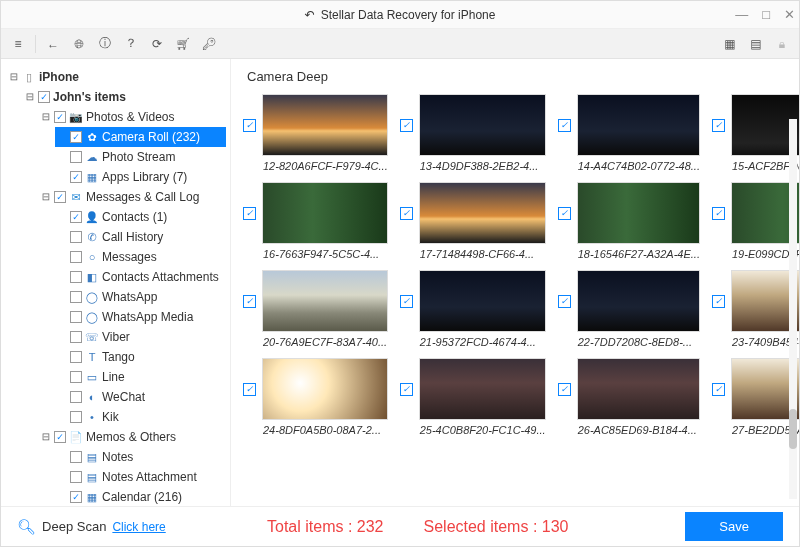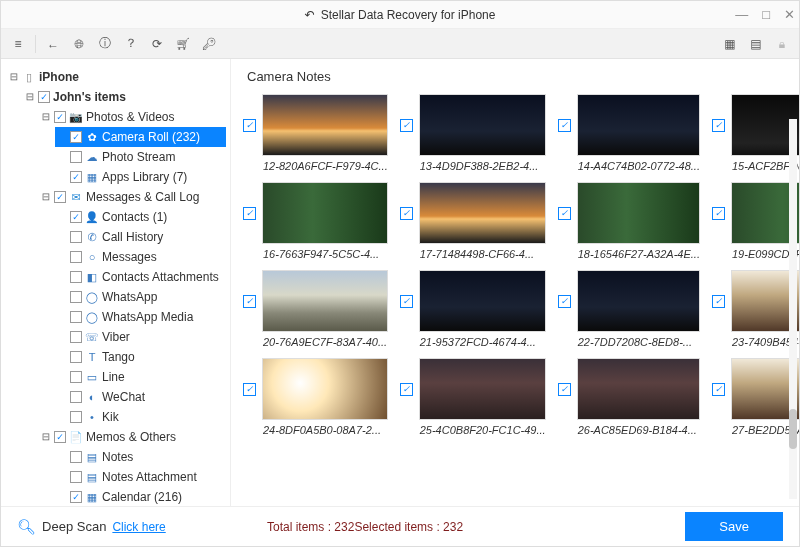--- a/index.html
+++ b/index.html
@@ -34,21 +34,21 @@
 .thumb-row { display: flex; align-items: center; gap: 6px; }
 .thumb-cb { width: 13px; height: 13px; border: 1px solid #0a84ff; display: flex; align-items: center; justify-content: center; font-size: 9px; color: #0a84ff; }
 .thumb-cb::after { content: "✓"; }
 .thumb-img { flex: 1; height: 62px; border: 1px solid #ddd; background: #ccc; }
 .thumb-name { font-size: 11px; color: #333; padding: 4px 0 0 20px; white-space: nowrap; overflow: hidden; text-overflow: ellipsis; }
 .footer { height: 40px; border-top: 1px solid #eee; display: flex; align-items: center; padding: 0 16px; gap: 40px; }
 .footer .left { position: absolute; left: 16px; display: flex; align-items: center; gap: 10px; }
 .footer { position: relative; }
 .deep-scan { display: flex; align-items: center; gap: 6px; font-size: 13px; color: #333; }
 .deep-scan .link { color: #0a84ff; text-decoration: underline; cursor: pointer; font-size: 12px; }
-.footer .stats { margin-left: 250px; display: flex; font-size: 12px; color: #7f1d1d; }
+.footer .stats { margin-left: 250px; display: flex; gap: 40px; font-size: 16px; color: #ef4444; }
 .save-btn { margin-left: auto; background: #0a84ff; color: #fff; border: none; padding: 7px 34px; font-size: 13px; cursor: pointer; }
 .scrollbar-track { position: absolute; right: 2px; top: 60px; width: 8px; height: 380px; background: #f5f5f5; }
 .scrollbar-thumb { position: absolute; right: 2px; top: 350px; width: 8px; height: 40px; background: #c8c8c8; border-radius: 4px; }
 
 .ph-sunset { background: linear-gradient(180deg,#3a3a4a 0%,#d88a3a 55%,#f5c070 60%,#1a1a1a 100%); }
 .ph-night  { background: linear-gradient(180deg,#0a1020 0%,#1a2233 60%,#0a0a0a 100%); }
 .ph-green  { background: linear-gradient(90deg,#2a4a2a 0%,#3a6a3a 40%,#1a3a1a 100%); }
 .ph-city   { background: linear-gradient(180deg,#b8c8d8 0%,#d8d8c8 40%,#888878 70%,#5a5a4a 100%); }
 .ph-dark   { background: linear-gradient(180deg,#0a0a0a 0%,#222 80%,#111 100%); }
 .ph-room   { background: linear-gradient(180deg,#f0e8d8 0%,#c0a880 40%,#503828 100%); }
@@ -273,21 +273,21 @@
                       </li>
                     </ul>
                   </li>
                 </ul>
               </li>
             </ul>
           </li>
         </ul>
     </div>
     <div class="main" style="position:relative">
-      <div class="panel-title">Camera Notes</div>
+      <div class="panel-title">Camera Deep</div>
       <div class="grid">
         <div class="grid-inner" id="grid-inner">
             <div class="thumb">
               <div class="thumb-row">
                 <div class="thumb-cb"></div>
                 <div class="thumb-img ph-sunset"></div>
               </div>
               <div class="thumb-name">12-820A6FCF-F979-4C...</div>
             </div>
             <div class="thumb">
@@ -405,18 +405,18 @@
   <div class="footer">
     <div class="left">
       <div class="deep-scan">
         <span class="magnify-icon">🔍︎</span>
         <span>Deep Scan</span>
         <span class="link">Click here</span>
       </div>
     </div>
     <div class="stats">
       <span>Total items : 232</span>
-      <span>Selected items : 232</span>
+      <span>Selected items : 130</span>
     </div>
     <button class="save-btn">Save</button>
   </div>
 
 </div>
 
 </body></html>

